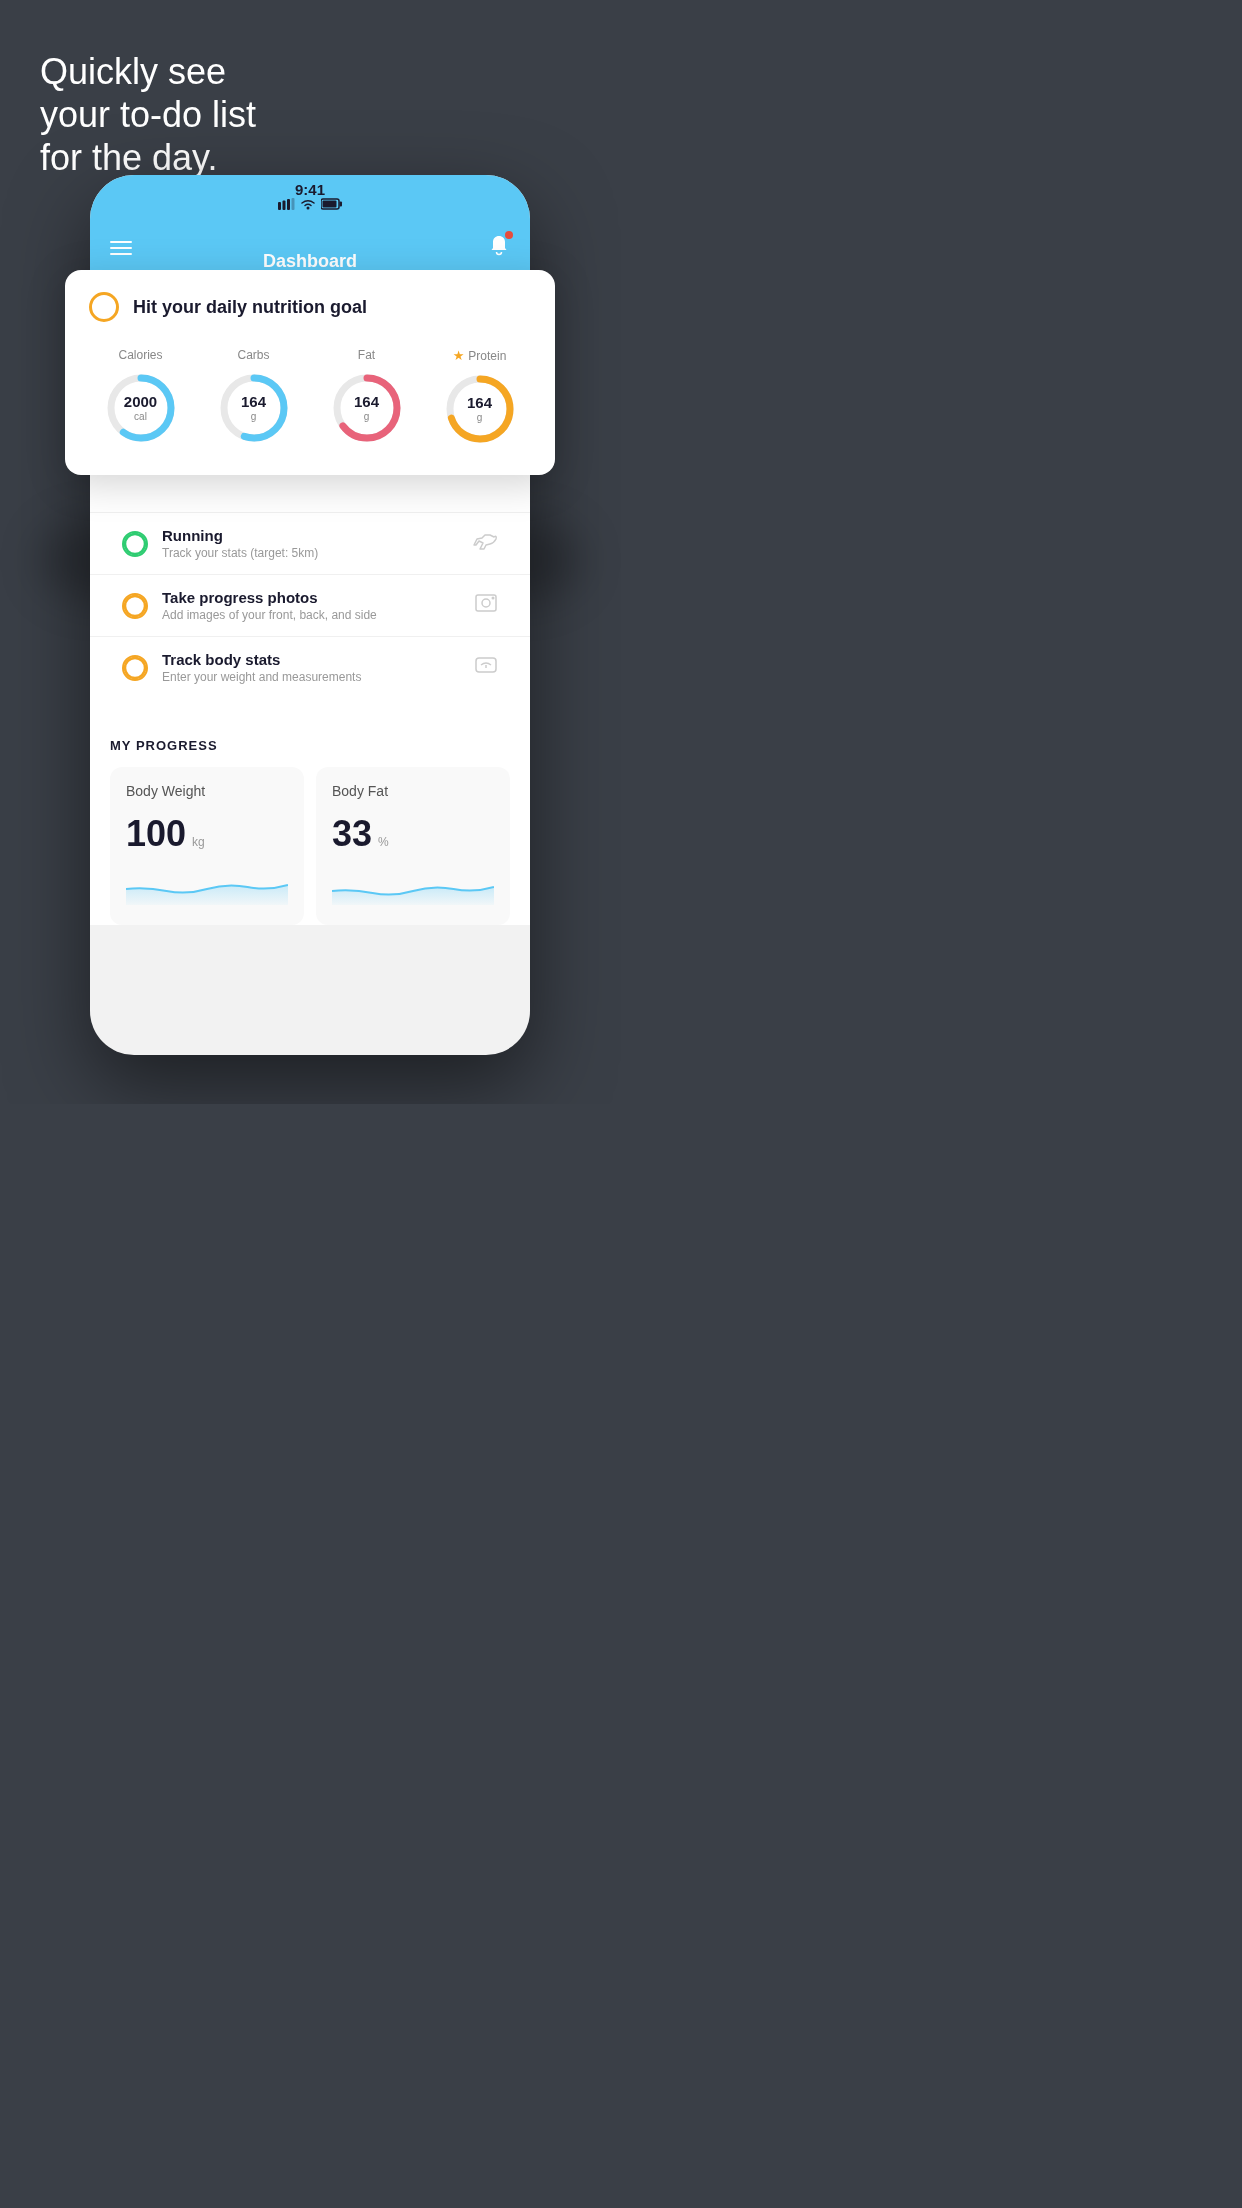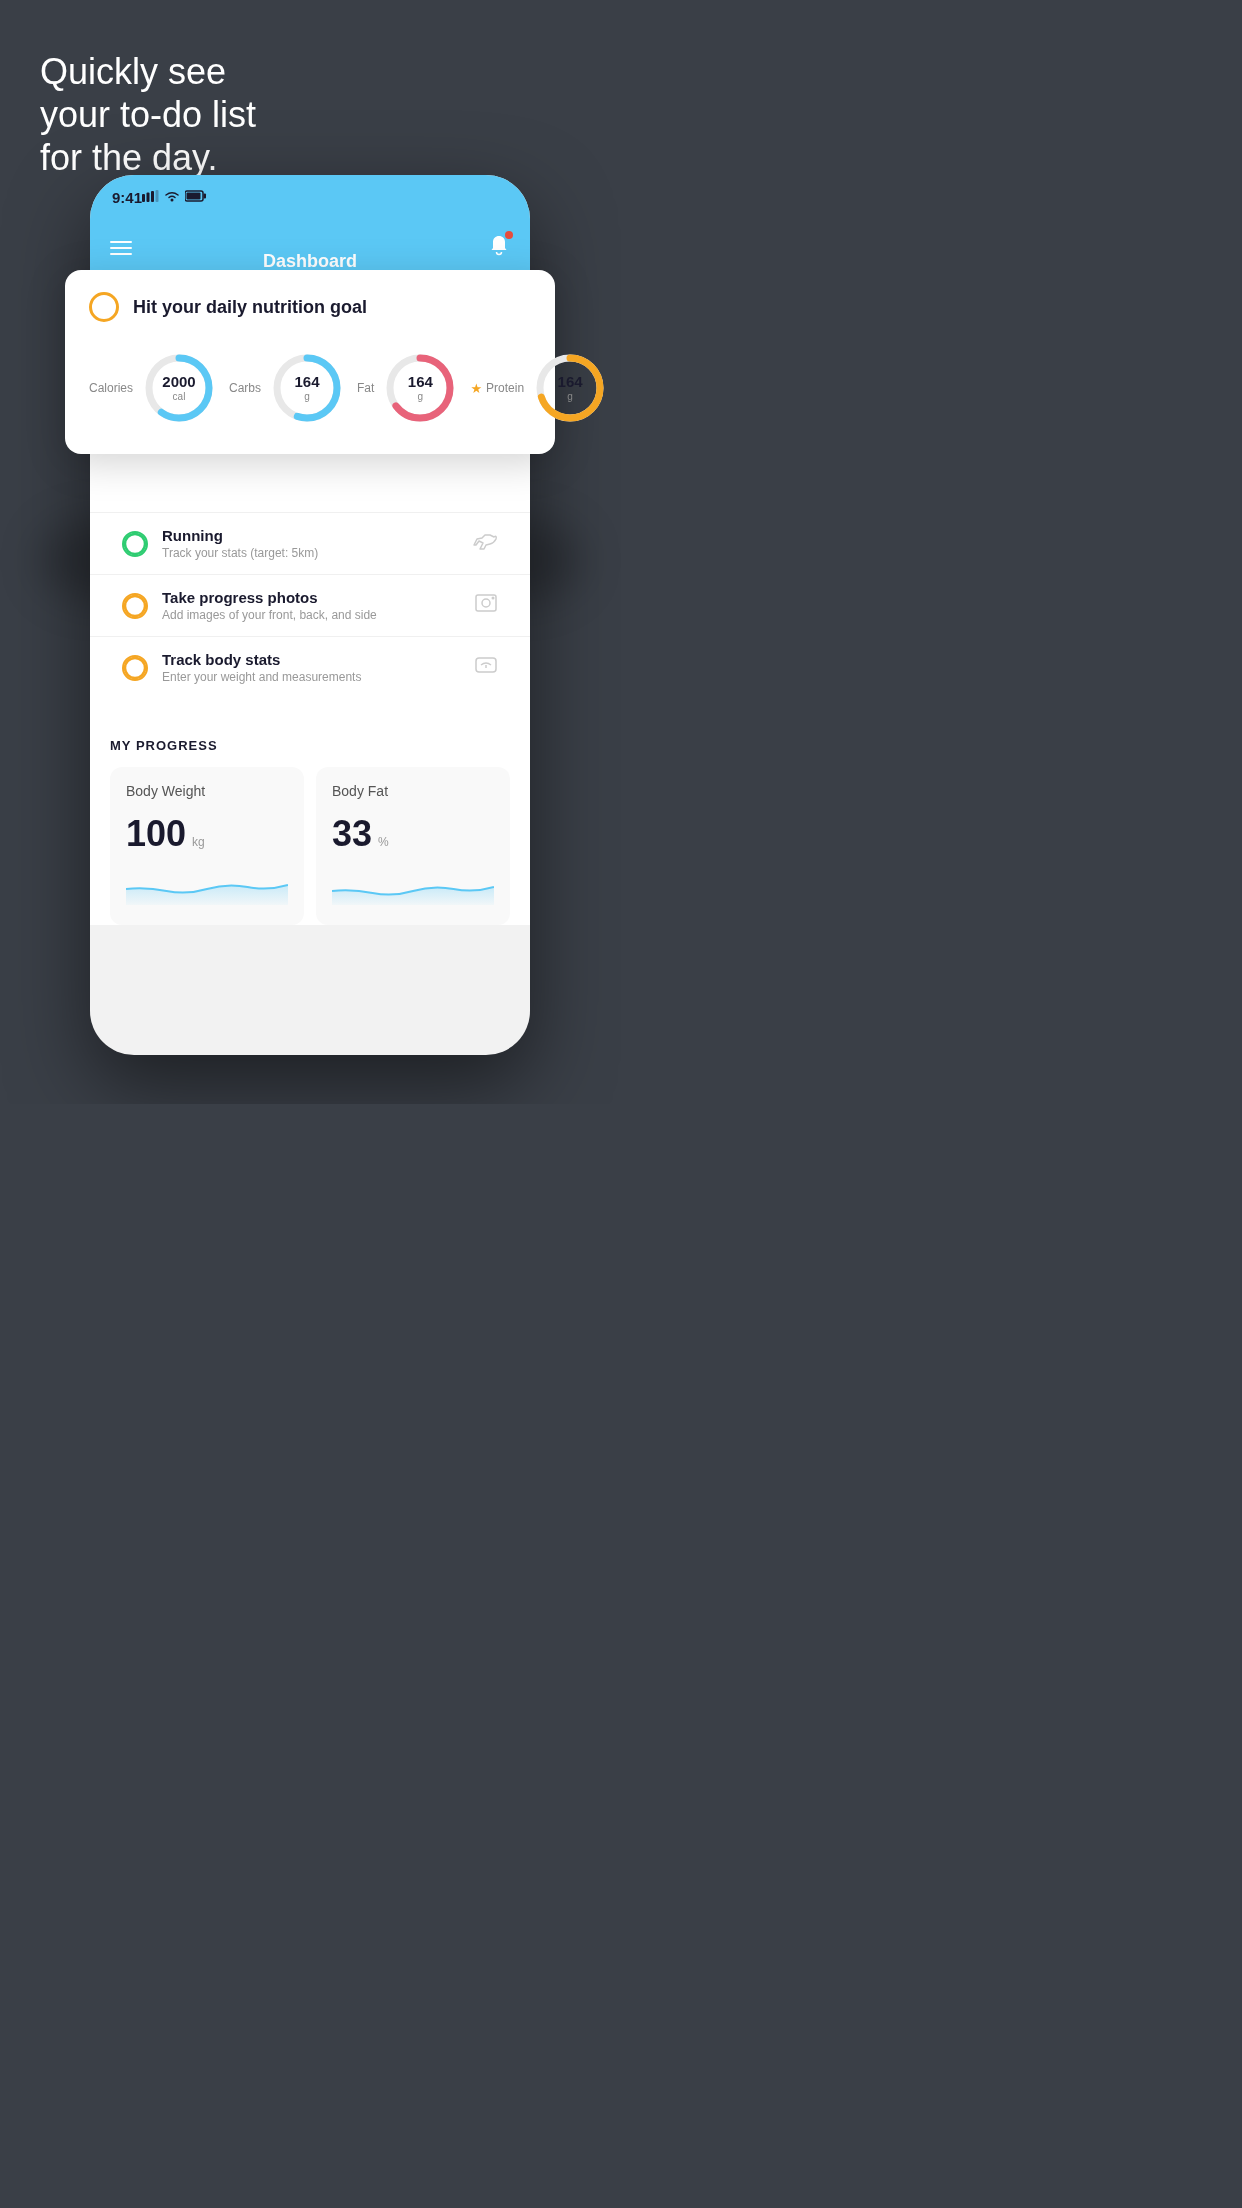--- a/index.html
+++ b/index.html
@@ -36,24 +36,25 @@
       border-radius: 44px;
       overflow: hidden;
       box-shadow: 0 30px 80px rgba(0,0,0,0.5);
       z-index: 2;
     }
 
     
     .status-bar {
       background: #5bc8f5;
       display: flex;
-      justify-content: flex-start;
+      justify-content: center;
       align-items: center;
       padding: 10px 22px 6px;
       height: 40px;
+      flex-direction: column;
     }
     .status-time {
       color: #1a1a2e;
       font-size: 15px;
       font-weight: 600;
     }
     .status-icons {
       display: flex;
       align-items: center;
       gap: 5px;
@@ -148,21 +149,21 @@
       font-weight: 600;
       color: #1a1a2e;
     }
     .nutrition-macros {
       display: flex;
       justify-content: space-around;
       gap: 10px;
     }
     .macro-item {
       display: flex;
-      flex-direction: row;
+      flex-direction: column;
       align-items: center;
       gap: 6px;
     }
     .macro-label {
       font-size: 12px;
       color: #888;
       display: flex;
       align-items: center;
       gap: 4px;
     }

